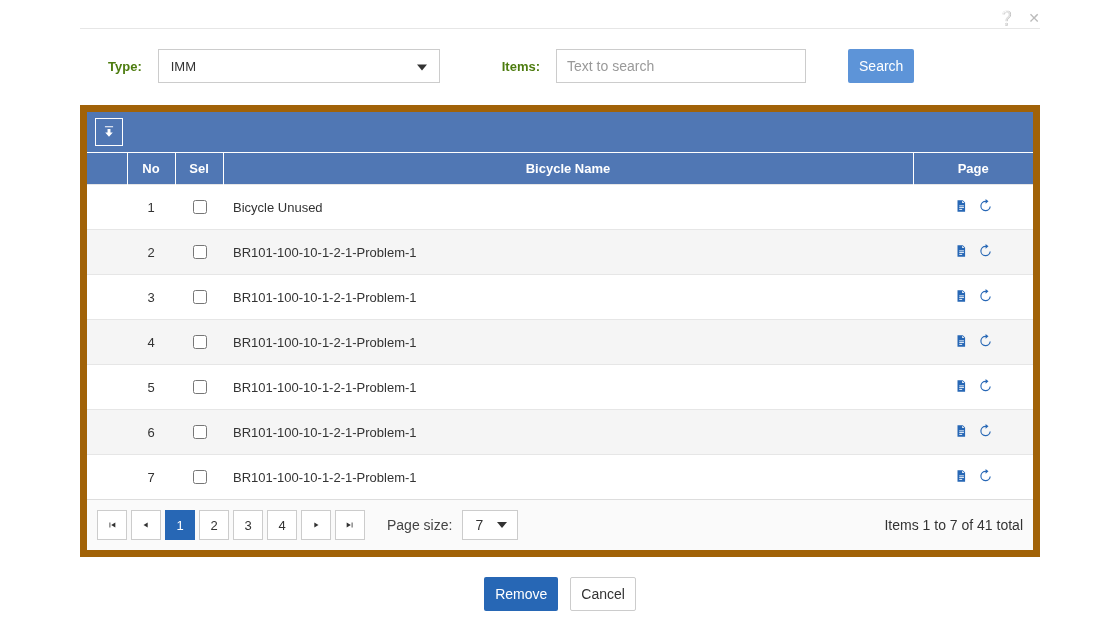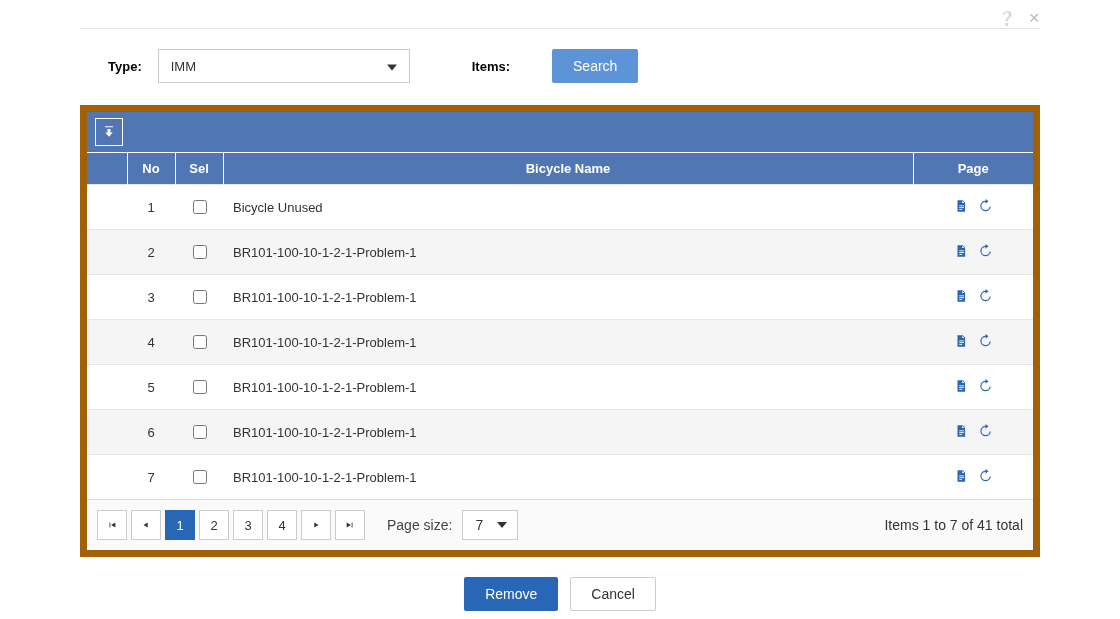--- a/index.html
+++ b/index.html
@@ -36,24 +36,24 @@
     border-top: 1px solid #e6e6e6;
     margin: 0 0 20px 0;
   }
   .filters {
     display: flex;
     align-items: center;
     gap: 16px;
     margin-bottom: 22px;
     padding-left: 28px;
   }
-  .filters label { font-size: 13px; color: #000000; font-weight: 600; }
+  .filters label { font-size: 13px; color: #4d7c0f; font-weight: 600; }
   .sel-box {
     position: relative;
-    width: 252px;
+    width: 282px;
     height: 34px;
     border: 1px solid #ccc;
     background: #fff;
     display: flex;
     align-items: center;
     padding: 0 12px;
     font-size: 13px;
     cursor: pointer;
   }
   .sel-box .caret {
@@ -76,21 +76,21 @@
     padding: 0 10px;
     font-size: 14px;
     color: #333;
   }
   .find-input::placeholder { color: #999; }
   .btn {
     display: inline-flex;
     align-items: center;
     justify-content: center;
     height: 34px;
-    padding: 0 20px;
+    padding: 0 10px;
     font-size: 14px;
     border: 1px solid transparent;
     cursor: pointer;
     border-radius: 2px;
   }
   .btn-blue { background: #5d94d8; color: #fff; }
   .btn-dark { background: #2767b5; color: #fff; }
   .btn-white { background: #fff; border: 1px solid #ccc; color: #333; }
 
   .tablewrap { border: 7px solid #a16207; margin-bottom: 20px; }
@@ -199,20 +199,21 @@
 
   <div class="filters">
     <label>Type:</label>
     <div class="sel-box">
       <span>IMM</span>
       <span class="caret"><span class="caret-down"></span></span>
     </div>
 
     <div style="width:30px;"></div>
     <label>Items:</label>
+    <input class="find-input" type="text" placeholder="Text to search" style="">
     <div style="width:10px;"></div>
     <button class="btn btn-blue">Search</button>
   </div>
 
   <div class="tablewrap">
     <div class="dl-row">
       <div class="dl-btn">
         <svg viewBox="0 0 24 24" width="14" height="14" fill="#fff">
             <path d="M5 20h14v-2H5v2zm7-18L5.5 9h4v6h5V9h4L12 2z" transform="rotate(180 12 11)"></path>
           </svg>

